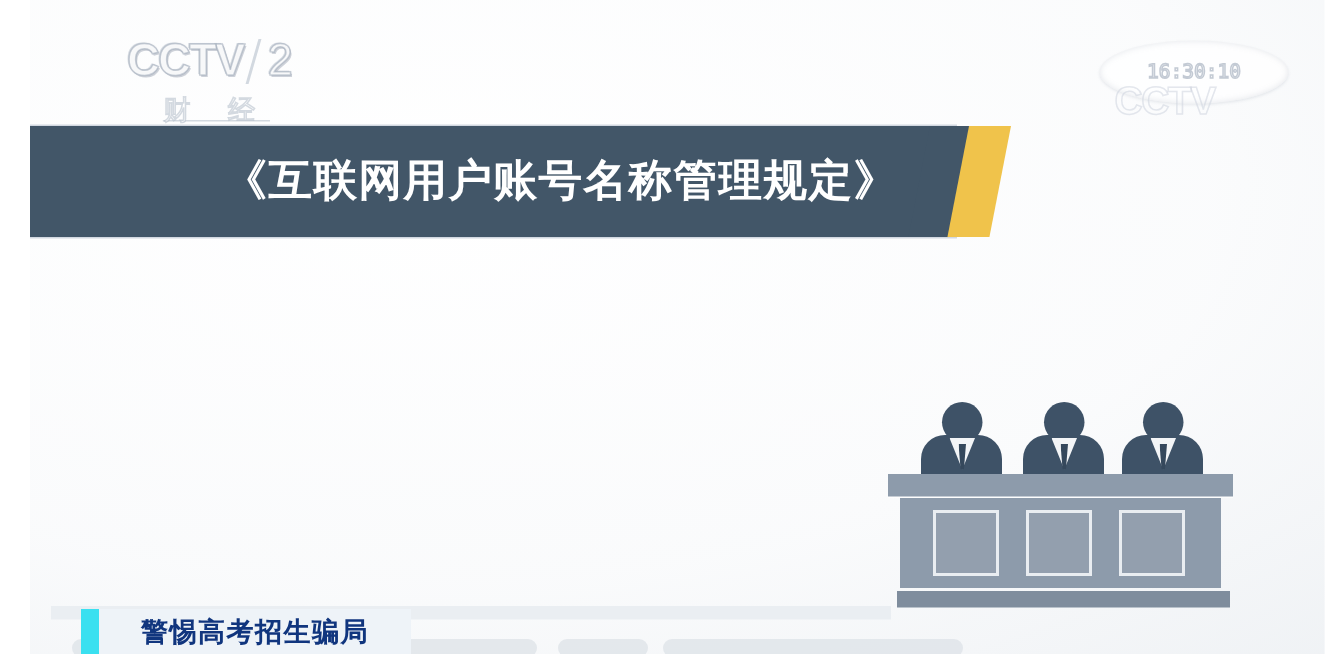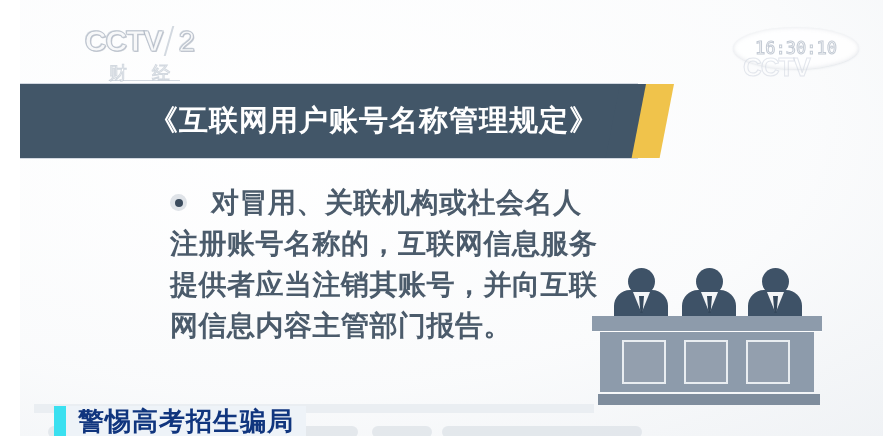--- a/index.html
+++ b/index.html
@@ -66,21 +66,21 @@
   
   .clock{
     position:absolute; left:713px; top:27px; width:126px; height:42px;
     border-radius:50%;
     background:rgba(255,255,255,.80);
     box-shadow:0 0 4px rgba(150,160,175,.25) inset, 0 1px 2px rgba(140,150,165,.18);
     display:flex; align-items:center; justify-content:center;
   }
   .clock-text{
     font-family:"DejaVu Sans Mono","Liberation Mono",monospace;
-    font-size:17px; letter-spacing:0px;
+    font-size:13px; letter-spacing:0px;
     color:rgba(255,255,255,.95);
     -webkit-text-stroke:1px rgba(185,193,204,.85);
     text-shadow:0 1px 0 rgba(255,255,255,.9);
   }
   .clock-ghost{
     position:absolute; left:723px; top:52px;
     font-size:26px; font-weight:bold; letter-spacing:-1px;
     color:rgba(255,255,255,.0);
     -webkit-text-stroke:1px rgba(205,212,222,.55);
   }
@@ -195,22 +195,22 @@
   .banner-brand{
     width:134px; background:#0c63d6;
     display:flex; align-items:center; justify-content:center;
     color:#ffffff; font-size:22px; font-weight:bold; letter-spacing:4px;
     padding-left:4px;
     font-family:"DejaVu Sans","Liberation Sans",sans-serif;
   }
   .banner-sep{ width:12px; background:#3ae0f0; }
   .banner-topic{
     min-width:200px; background:#eef3f8;
-    display:flex; align-items:center; padding:0 12px;
-    color:#10357e; font-size:26px; font-weight:bold; letter-spacing:1px;
+    display:flex; align-items:center; padding:0 28px;
+    color:#10357e; font-size:18px; font-weight:bold; letter-spacing:1px;
     font-family:"DejaVu Sans","Liberation Sans",sans-serif;
   }
 </style>
 </head>
 <body>
 
 <div id="screen">
 
   <div class="bg-wash"></div>
 
@@ -229,35 +229,20 @@
   </div>
   <div class="clock-ghost">CCTV</div>
 
   <div class="titlebar-wrap">
     <div class="titlebar"></div>
     <div class="titlebar-skew"></div>
     <div class="titlebar-accent"></div>
     <div class="title-text">《互联网用户账号名称管理规定》</div>
   </div>
 
-  <div class="body-block">
-    <div class="body-line">
-      <span class="bullet"></span>
-      <span>对冒用、关联机构或社会名人</span>
-    </div>
-    <div class="body-line">
-      <span>注册账号名称的，互联网信息服务</span>
-    </div>
-    <div class="body-line">
-      <span>提供者应当注销其账号，并向互联</span>
-    </div>
-    <div class="body-line">
-      <span>网信息内容主管部门报告。</span>
-    </div>
-  </div>
 
   <div class="illus">
     <div class="person" style="left:22px;  top:0;">
       <div class="p-head"></div>
       <div class="p-body"></div>
       <div class="p-shirt"></div>
       <div class="p-tie"></div>
     </div>
     <div class="person" style="left:90px;  top:0;">
       <div class="p-head"></div>

